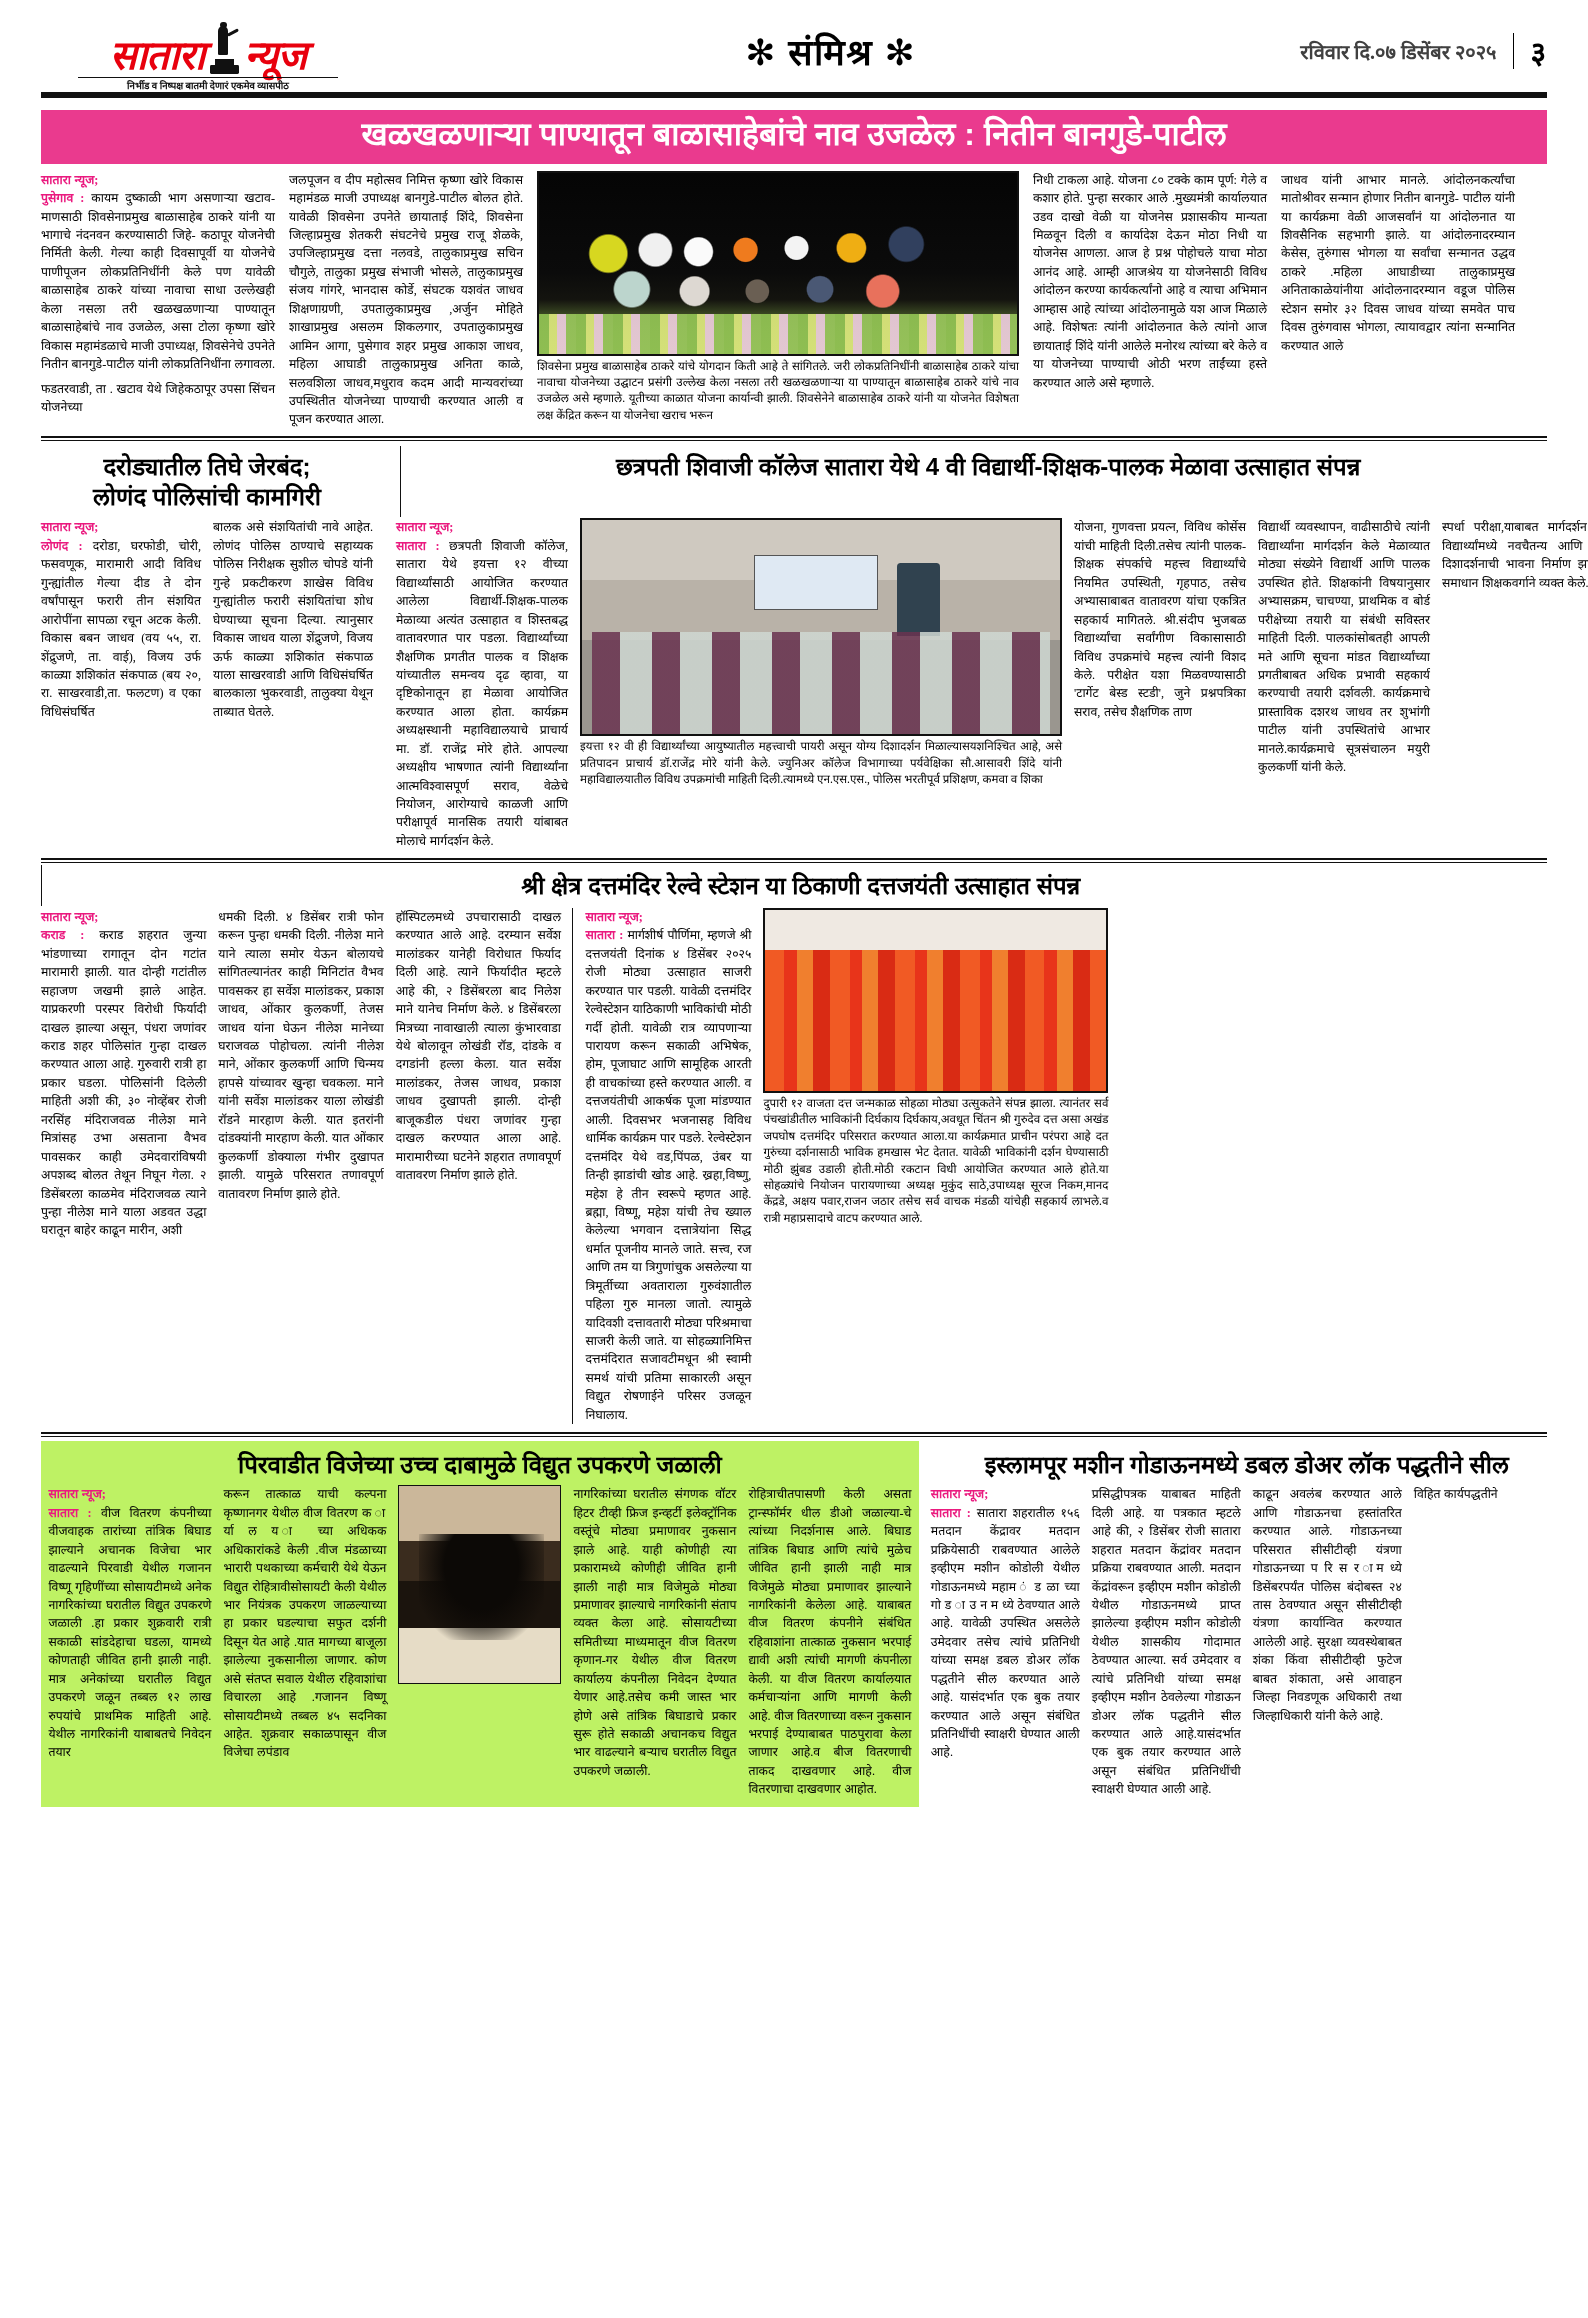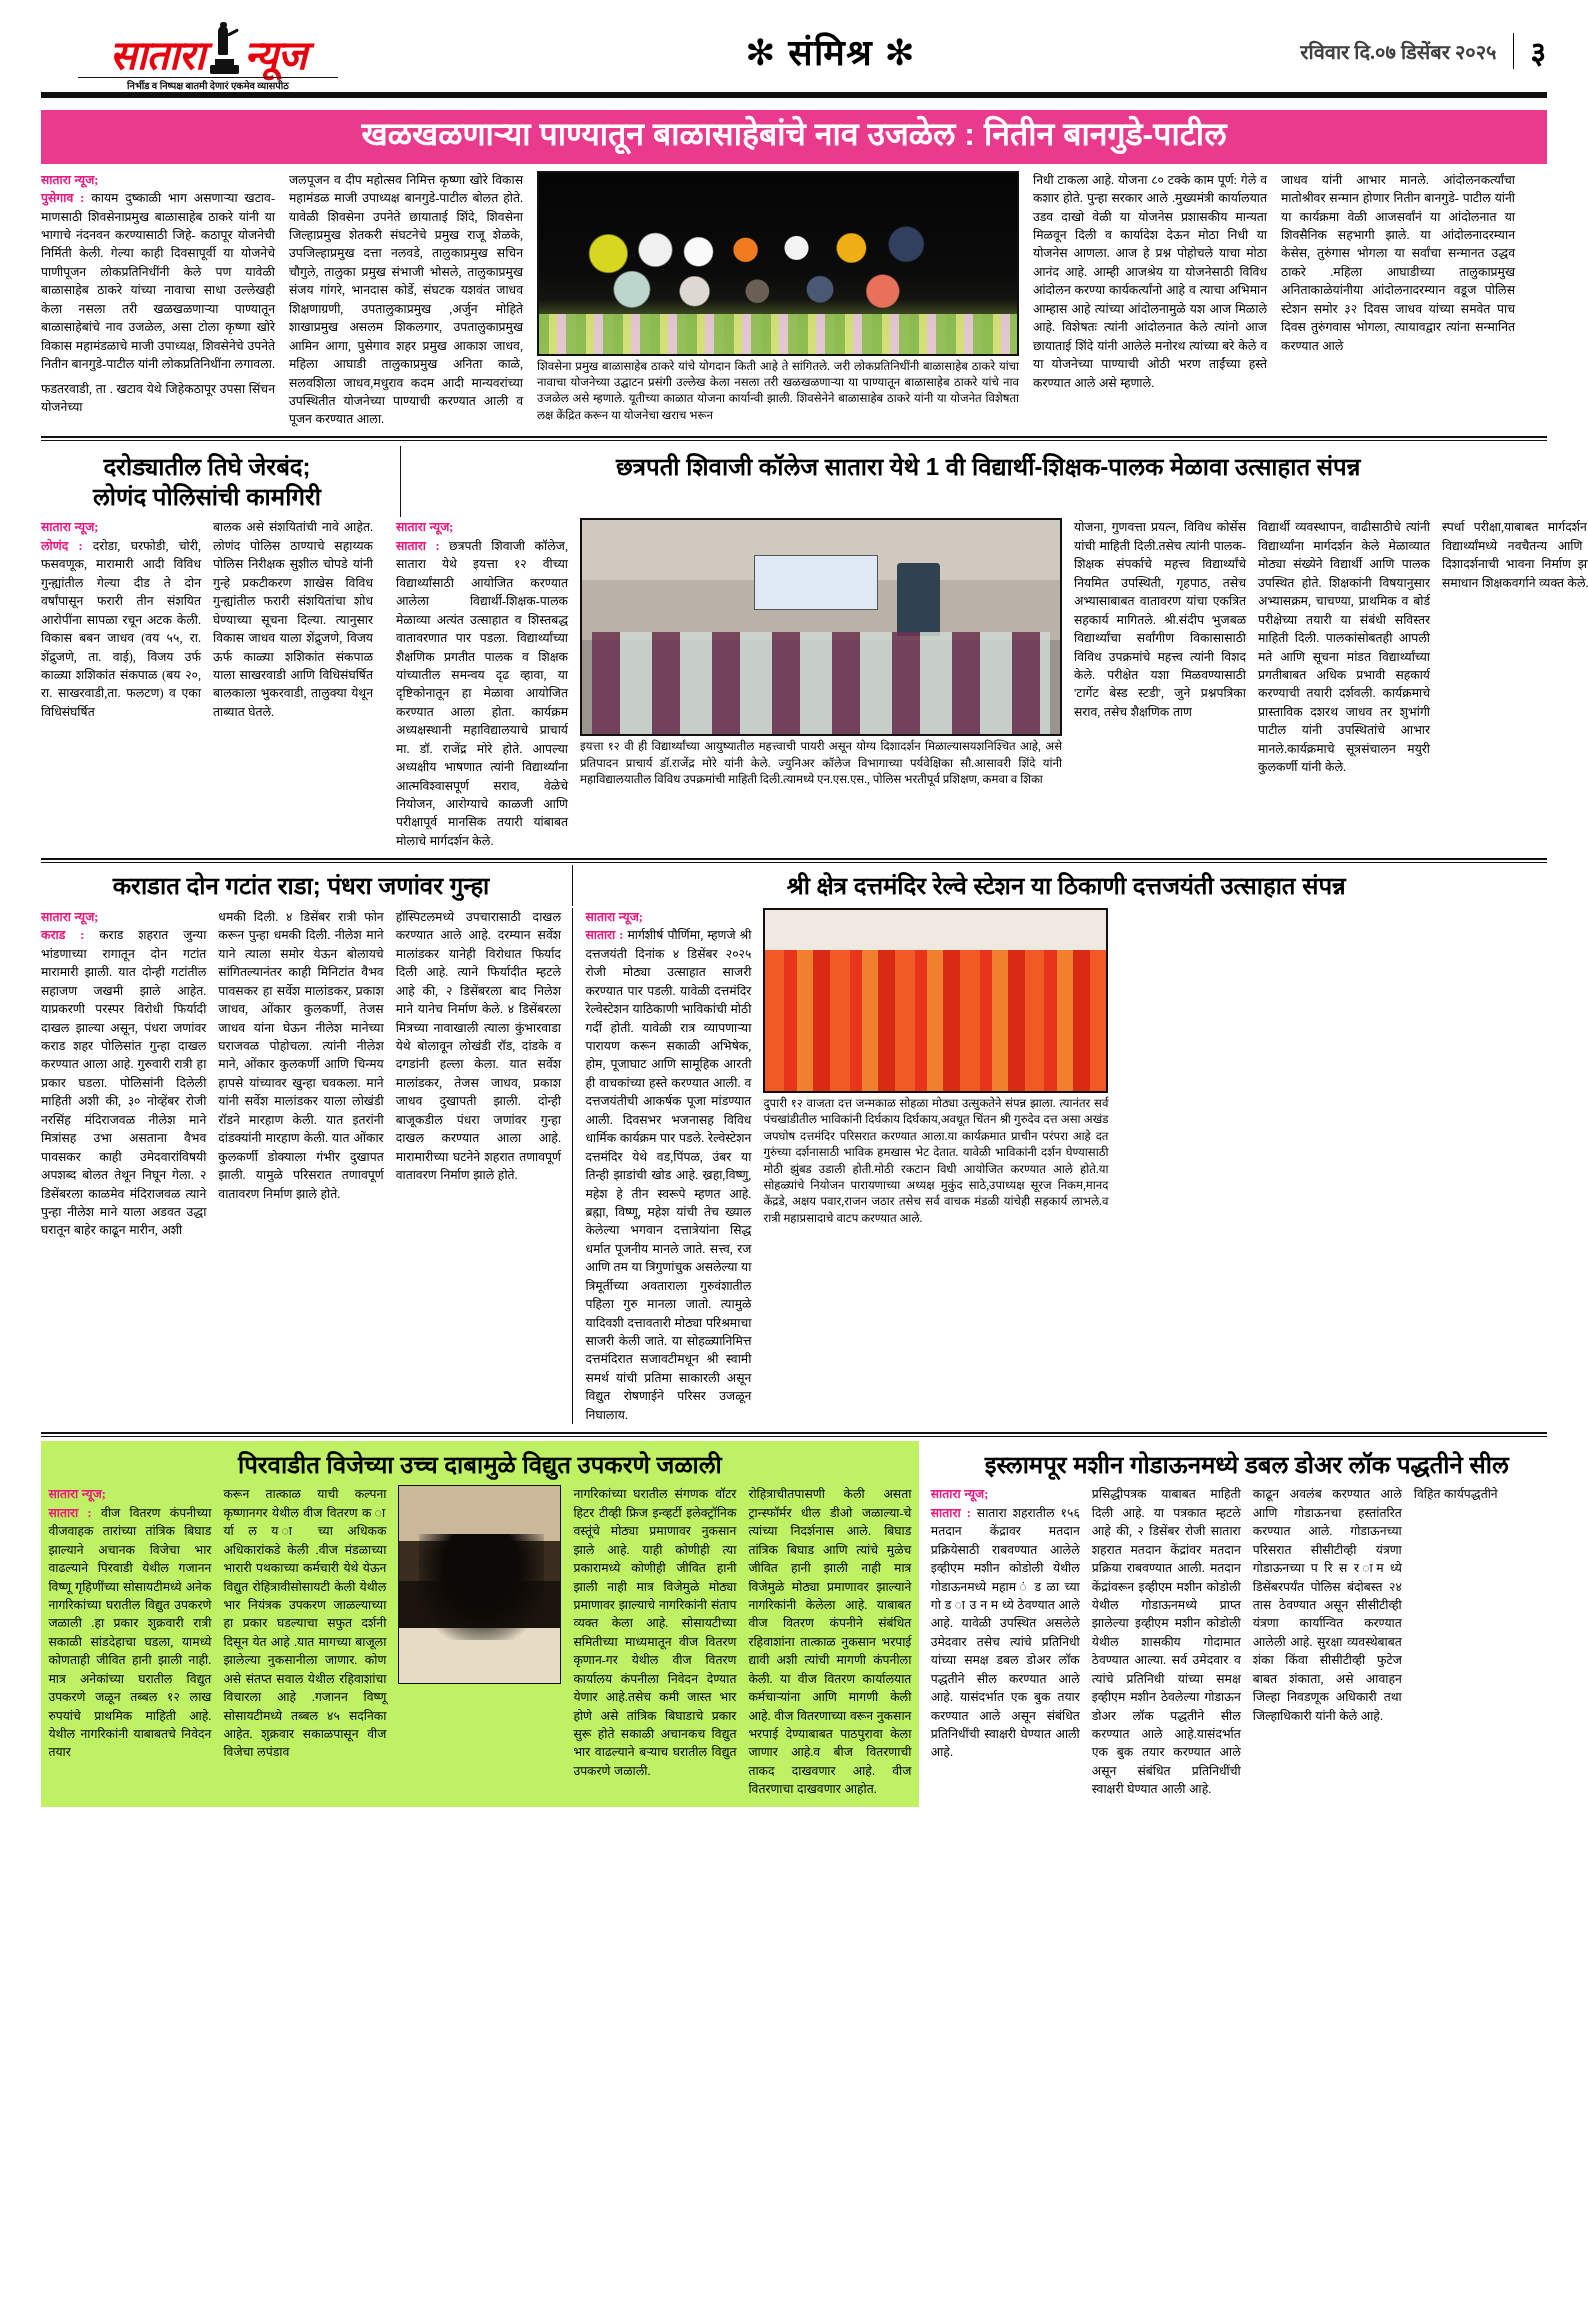--- a/index.html
+++ b/index.html
@@ -320,21 +320,21 @@
 
   <div class="rule-double"></div>
 
   <div class="sec2-heads">
     <div class="left">
       <div class="hl-black" style="padding-bottom:0">दरोड्यातील तिघे जेरबंद;</div>
       <div class="hl-black" style="padding-top:0">लोणंद पोलिसांची कामगिरी</div>
     </div>
     <div class="vrule"></div>
     <div class="right">
-      <div class="hl-black">छत्रपती शिवाजी कॉलेज सातारा येथे 1 वी विद्यार्थी-शिक्षक-पालक मेळावा उत्साहात संपन्न</div>
+      <div class="hl-black">छत्रपती शिवाजी कॉलेज सातारा येथे 4 वी विद्यार्थी-शिक्षक-पालक मेळावा उत्साहात संपन्न</div>
     </div>
   </div>
 
   <div class="sec2-body">
     <div class="sec2-left">
       <div class="col">
         <p>
           <span class="dateline">सातारा न्यूज;</span><br>
           <span class="dateline">लोणंद :</span>
           <span>दरोडा, घरफोडी, चोरी, फसवणूक, मारामारी आदी विविध गुन्ह्यांतील गेल्या दीड ते दोन वर्षांपासून फरारी तीन संशयित आरोपींना सापळा रचून अटक केली. विकास बबन जाधव (वय ५५, रा. शेंद्रुजणे, ता. वाई), विजय उर्फ काळ्या शशिकांत संकपाळ (बय २०, रा. साखरवाडी,ता. फलटण) व एका विधिसंघर्षित</span>
@@ -365,23 +365,20 @@
       <div class="col">योजना, गुणवत्ता प्रयत्न, विविध कोर्सेस यांची माहिती दिली.तसेच त्यांनी पालक-शिक्षक संपर्काचे महत्त्व विद्यार्थ्यांचे नियमित उपस्थिती, गृहपाठ, तसेच अभ्यासाबाबत वातावरण यांचा एकत्रित सहकार्य मागितले.
 श्री.संदीप भुजबळ विद्यार्थ्यांचा सर्वांगीण विकासासाठी विविध उपक्रमांचे महत्त्व त्यांनी विशद केले. परीक्षेत यशा मिळवण्यासाठी 'टार्गेट बेस्ड स्टडी', जुने प्रश्नपत्रिका सराव, तसेच शैक्षणिक ताण</div>
       <div class="col">विद्यार्थी व्यवस्थापन, वाढीसाठीचे त्यांनी विद्यार्थ्यांना मार्गदर्शन केले मेळाव्यात मोठ्या संख्येने विद्यार्थी आणि पालक उपस्थित होते. शिक्षकांनी विषयानुसार अभ्यासक्रम, चाचण्या, प्राथमिक व बोर्ड परीक्षेच्या तयारी या संबंधी सविस्तर माहिती दिली. पालकांसोबतही आपली मते आणि सूचना मांडत विद्यार्थ्यांच्या प्रगतीबाबत अधिक प्रभावी सहकार्य करण्याची तयारी दर्शवली. कार्यक्रमाचे प्रास्ताविक दशरथ जाधव तर शुभांगी पाटील यांनी उपस्थितांचे आभार मानले.कार्यक्रमाचे सूत्रसंचालन मयुरी कुलकर्णी यांनी केले.</div>
       <div class="col">स्पर्धा परीक्षा,याबाबत मार्गदर्शन केले विद्यार्थ्यांमध्ये नवचैतन्य आणि योग्य दिशादर्शनाची भावना निर्माण झाल्याचे समाधान शिक्षकवर्गाने व्यक्त केले.</div>
     </div>
   </div>
 
   <div class="rule-double"></div>
 
   <div class="sec3-heads">
-    <div class="left">
-      <div class="hl-black">कराडात दोन गटांत राडा; पंधरा जणांवर गुन्हा</div>
-    </div>
     <div class="vrule"></div>
     <div class="right">
       <div class="hl-black">श्री क्षेत्र दत्तमंदिर रेल्वे स्टेशन या ठिकाणी दत्तजयंती उत्साहात संपन्न</div>
     </div>
   </div>
 
   <div class="sec3-body">
     <div class="sec3-left">
       <div class="col">
         <p>

